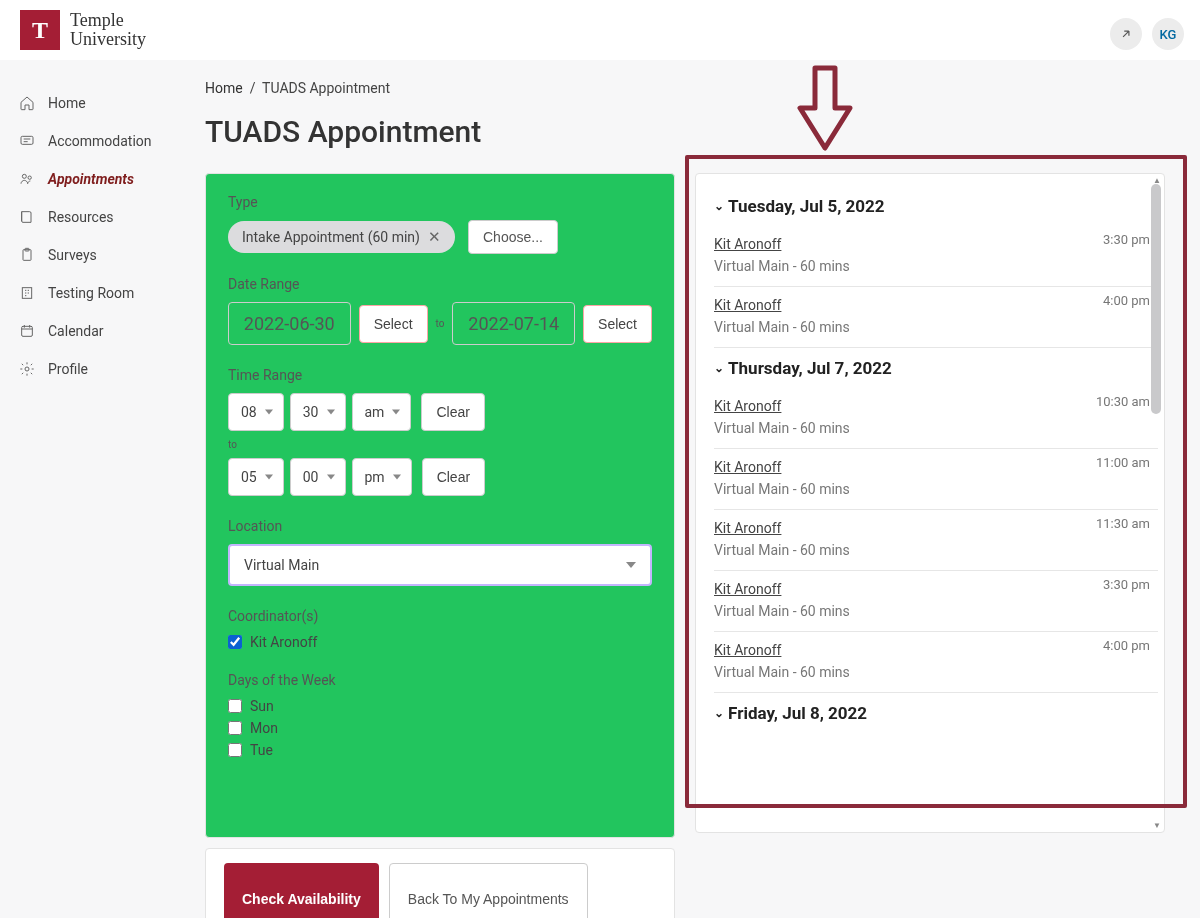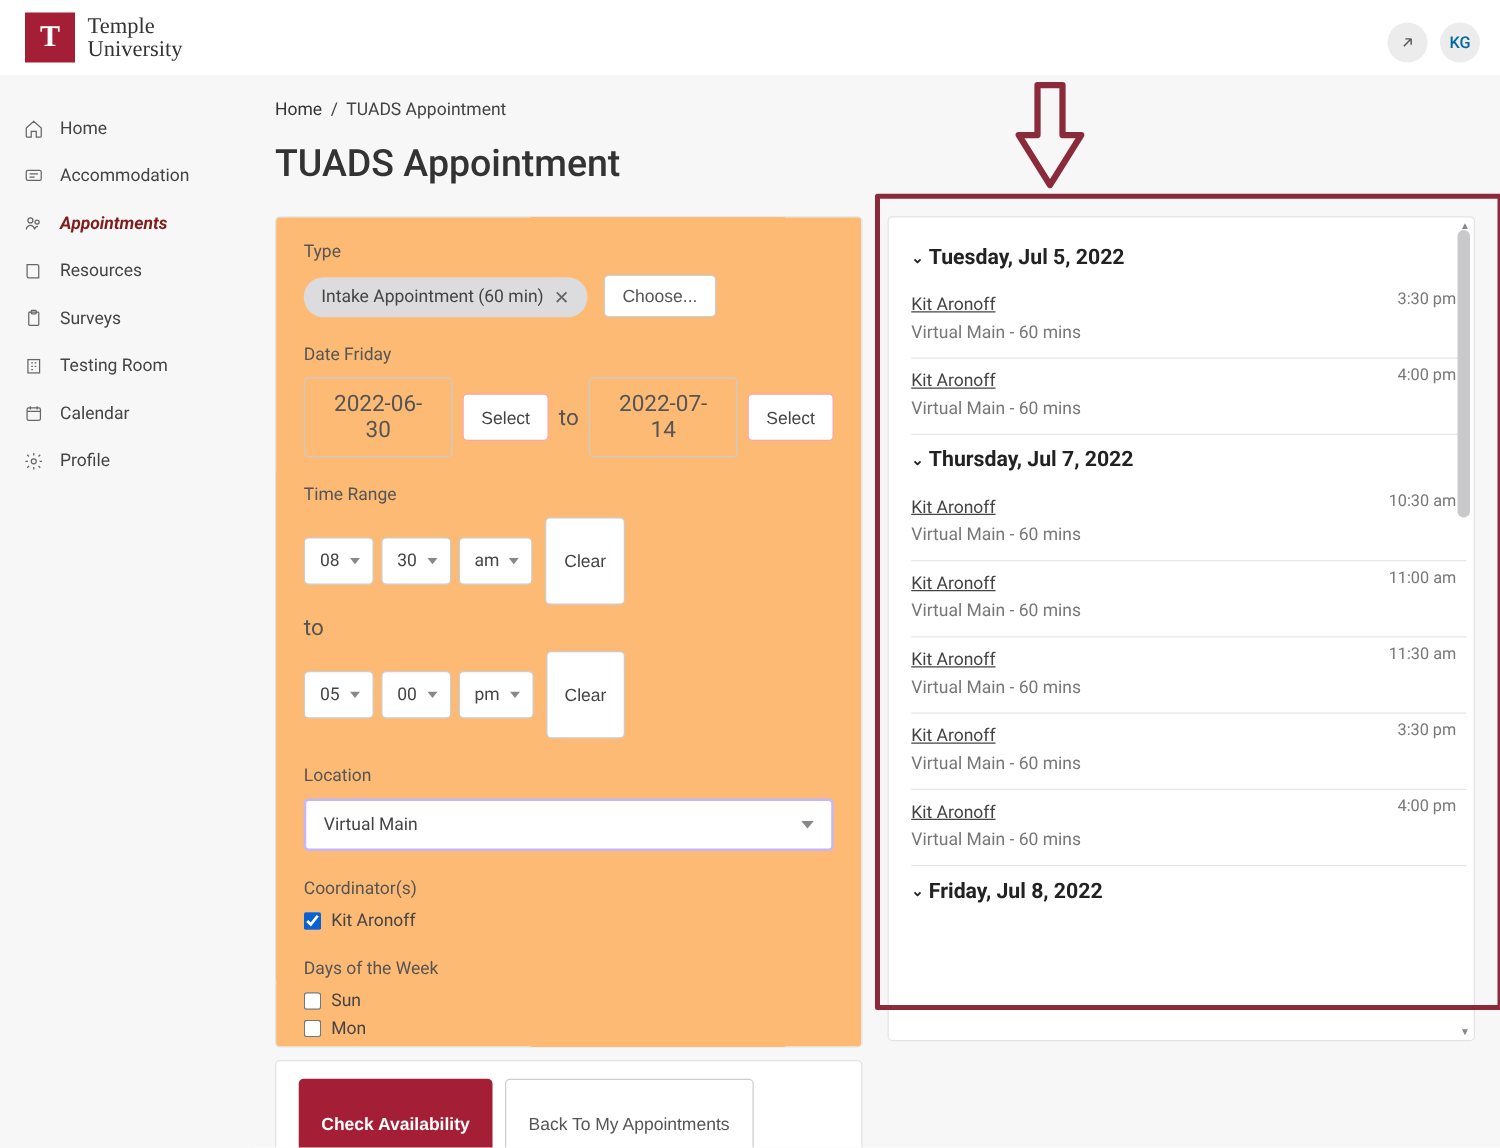--- a/index.html
+++ b/index.html
@@ -15,44 +15,44 @@
   .main { display: flex; background: #f7f7f8; height: 858px; }
 
   
   .sidebar { width: 205px; padding: 24px 0 0 0; background: #f7f7f8; }
   .nav-item { display: flex; align-items: center; gap: 12px; padding: 10px 18px; font-size: 14px; color: #444; cursor: pointer; }
   .nav-item.active { font-weight: 700; color: #7f1d1d; font-style: italic; }
   .nav-icon { width: 18px; height: 18px; display: flex; align-items: center; justify-content: center; color: #666; }
   .nav-icon svg { width: 16px; height: 16px; stroke: currentColor; fill: none; stroke-width: 1.5; }
 
   
-  .content { flex: 1; padding: 10px 0 0 0; position: relative; margin-left: 15px; }
+  .content { flex: 1; padding: 10px 0 0 0; position: relative; }
   .breadcrumb { font-size: 14px; color: #444; padding: 10px 0 4px 0; }
   .breadcrumb a { color: #333; text-decoration: none; }
   .page-title { font-size: 30px; font-weight: 500; color: #333; margin: 14px 0 24px 0; }
 
   .columns { display: flex; gap: 20px; align-items: flex-start; }
 
   
-  .form-card { background: #fdba74; border: 1px solid #e3e3e3; border-radius: 4px; padding: 20px 22px; width: 470px; height: 665px; overflow-y: auto; overflow-x: hidden; }
+  .form-card { background: #22c55e; border: 1px solid #e3e3e3; border-radius: 4px; padding: 20px 22px; width: 470px; height: 665px; overflow-y: auto; overflow-x: hidden; }
   .field-label { font-size: 14px; color: #555; margin: 0 0 10px 0; }
   .field-group { margin-bottom: 22px; }
   .chip { display: inline-flex; align-items: center; background: #dcdcde; border-radius: 18px; padding: 7px 14px; font-size: 14px; color: #444; gap: 8px; }
   .chip-close { cursor: pointer; font-size: 15px; color: #666; }
   .choose-btn { border: 1px solid #ccc; background: #fff; border-radius: 4px; padding: 8px 14px; margin-left: 10px; font-size: 14px; color: #555; cursor: pointer; }
 
   .date-row { display: flex; align-items: center; gap: 8px; }
   .date-input { border: 1px solid #ccc; border-radius: 4px; padding: 10px 14px; font-size: 18px; color: #555; text-align: center; width: 130px; }
   .select-btn { border: 1px solid #fca5a5; background: #fff; border-radius: 4px; padding: 10px 14px; font-size: 14px; color: #444; cursor: pointer; }
-  .range-to { font-size: 18px; color: #555; }
+  .range-to { font-size: 10px; color: #555; }
 
   .time-row { display: flex; align-items: center; gap: 6px; margin-bottom: 8px; }
   .time-select { border: 1px solid #ccc; border-radius: 4px; padding: 10px 26px 10px 12px; font-size: 14px; color: #444; background: #fff; position: relative; cursor: pointer; }
   .time-select::after { content: ""; position: absolute; right: 10px; top: 50%; transform: translateY(-50%); border-left: 4px solid transparent; border-right: 4px solid transparent; border-top: 5px solid #888; }
-  .clear-btn { border: 1px solid #ccc; background: #fff; border-radius: 4px; padding: 26px 14px; font-size: 14px; color: #444; cursor: pointer; margin-left: 4px; }
+  .clear-btn { border: 1px solid #ccc; background: #fff; border-radius: 4px; padding: 10px 14px; font-size: 14px; color: #444; cursor: pointer; margin-left: 4px; }
 
   .location-select { border: 2px solid #c4b5fd; border-radius: 4px; padding: 11px 14px; font-size: 14px; color: #444; width: 100%; position: relative; cursor: pointer; background: #fff; }
   .location-select::after { content: ""; position: absolute; right: 14px; top: 50%; transform: translateY(-50%); border-left: 5px solid transparent; border-right: 5px solid transparent; border-top: 6px solid #888; }
 
   .check-row { display: flex; align-items: center; gap: 8px; font-size: 14px; color: #444; margin: 6px 0; }
   .check-row input[type=checkbox] { width: 14px; height: 14px; cursor: pointer; }
 
   
   .action-bar { background: #fff; border: 1px solid #e3e3e3; border-radius: 4px; padding: 14px 18px; margin-top: 10px; width: 470px; display: flex; gap: 10px; }
   .btn-primary { background: #a41e35; color: #fff; border: none; border-radius: 4px; padding: 28px 18px; font-size: 14px; font-weight: 600; cursor: pointer; }
@@ -196,21 +196,21 @@
           <div class="field-group">
             <div class="field-label">Type</div>
             <span class="chip">
               <span>Intake Appointment (60 min)</span>
               <span class="chip-close">✕</span>
             </span>
             <button class="choose-btn">Choose...</button>
           </div>
 
           <div class="field-group">
-            <div class="field-label">Date Friday</div>
+            <div class="field-label">Date Range</div>
             <div class="date-row">
               <div class="date-input">2022-06-30</div>
               <button class="select-btn">Select</button>
               <span class="range-to">to</span>
               <div class="date-input">2022-07-14</div>
               <button class="select-btn">Select</button>
             </div>
           </div>
 
           <div class="field-group">

